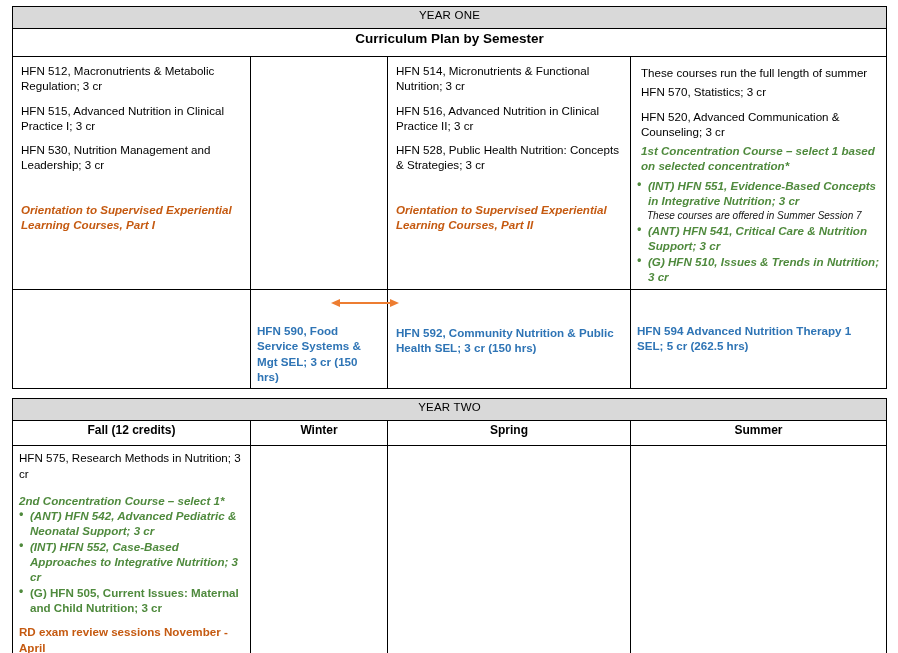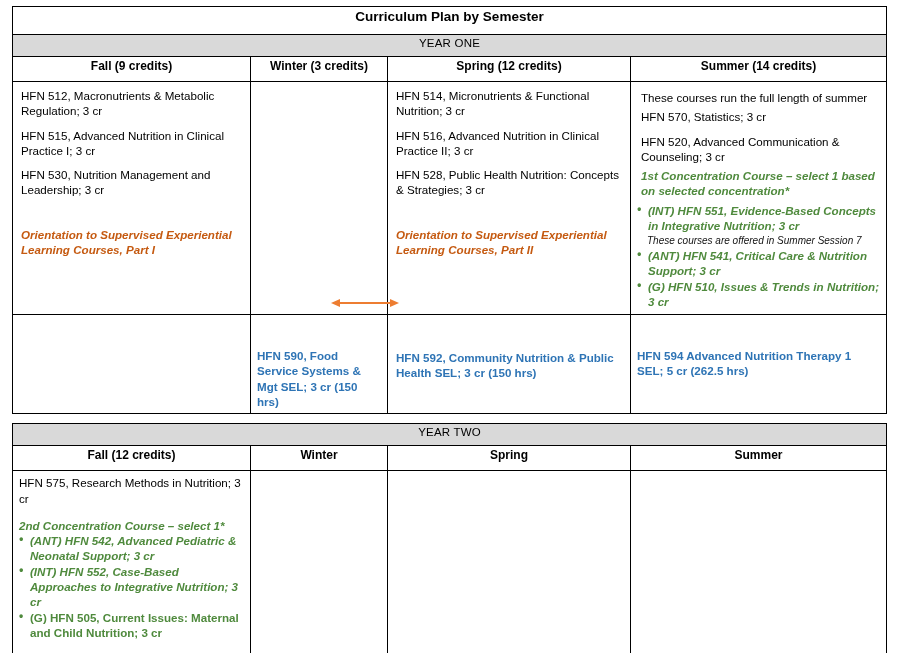--- a/index.html
+++ b/index.html
@@ -142,30 +142,24 @@
 
   <table class="grid">
     <colgroup>
       <col class="c-fall">
         <col class="c-winter">
         <col class="c-spring">
         <col class="c-summer">
     </colgroup>
     <tbody>
       <tr>
+        <td class="year-band" colspan="4">YEAR ONE</td>
+      </tr>
+      <tr>
         <td class="title-cell" colspan="4">Curriculum Plan by Semester</td>
-      </tr>
-      <tr>
-        <td class="year-band" colspan="4">YEAR ONE</td>
-      </tr>
-      <tr>
-        <td class="sem-head">Fall (9 credits)</td>
-        <td class="sem-head">Winter (3 credits)</td>
-        <td class="sem-head">Spring (12 credits)</td>
-        <td class="sem-head">Summer (14 credits)</td>
       </tr>
 
       <tr>
 
         <td class="body-cell y1-fall-top">
           <p class="ln">HFN 512, Macronutrients &amp; Metabolic Regulation; 3 cr</p>
           <p class="ln">HFN 515, Advanced Nutrition in Clinical Practice I; 3 cr</p>
           <p class="ln">HFN 530, Nutrition Management and Leadership; 3 cr</p>
           <p class="ln orange">Orientation to Supervised Experiential Learning Courses, Part I</p>
         </td>

